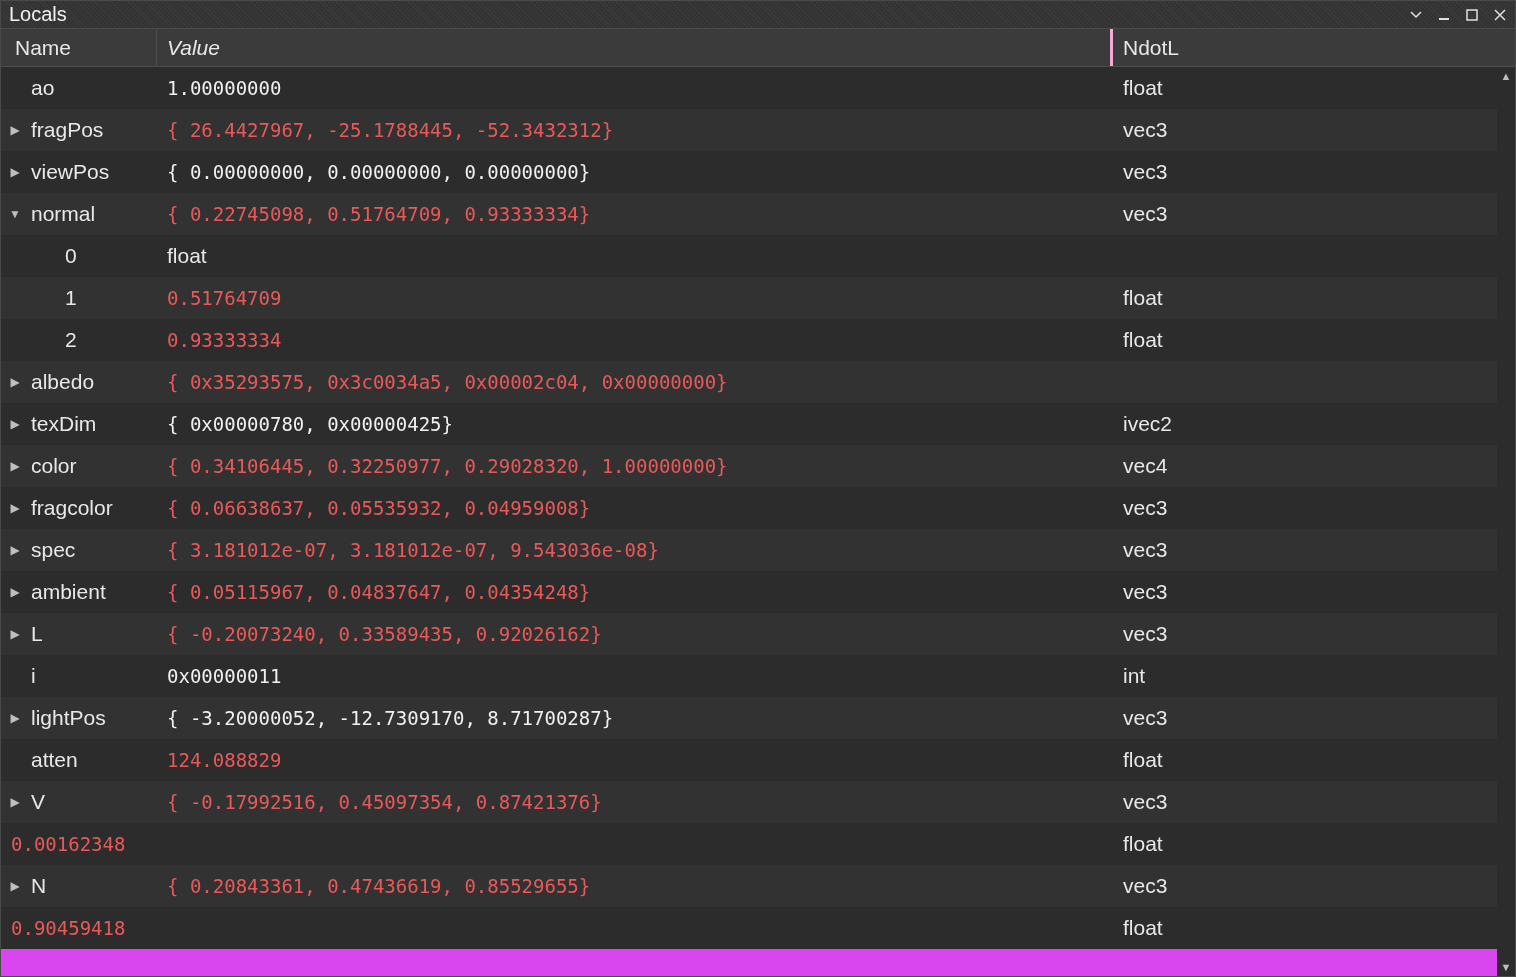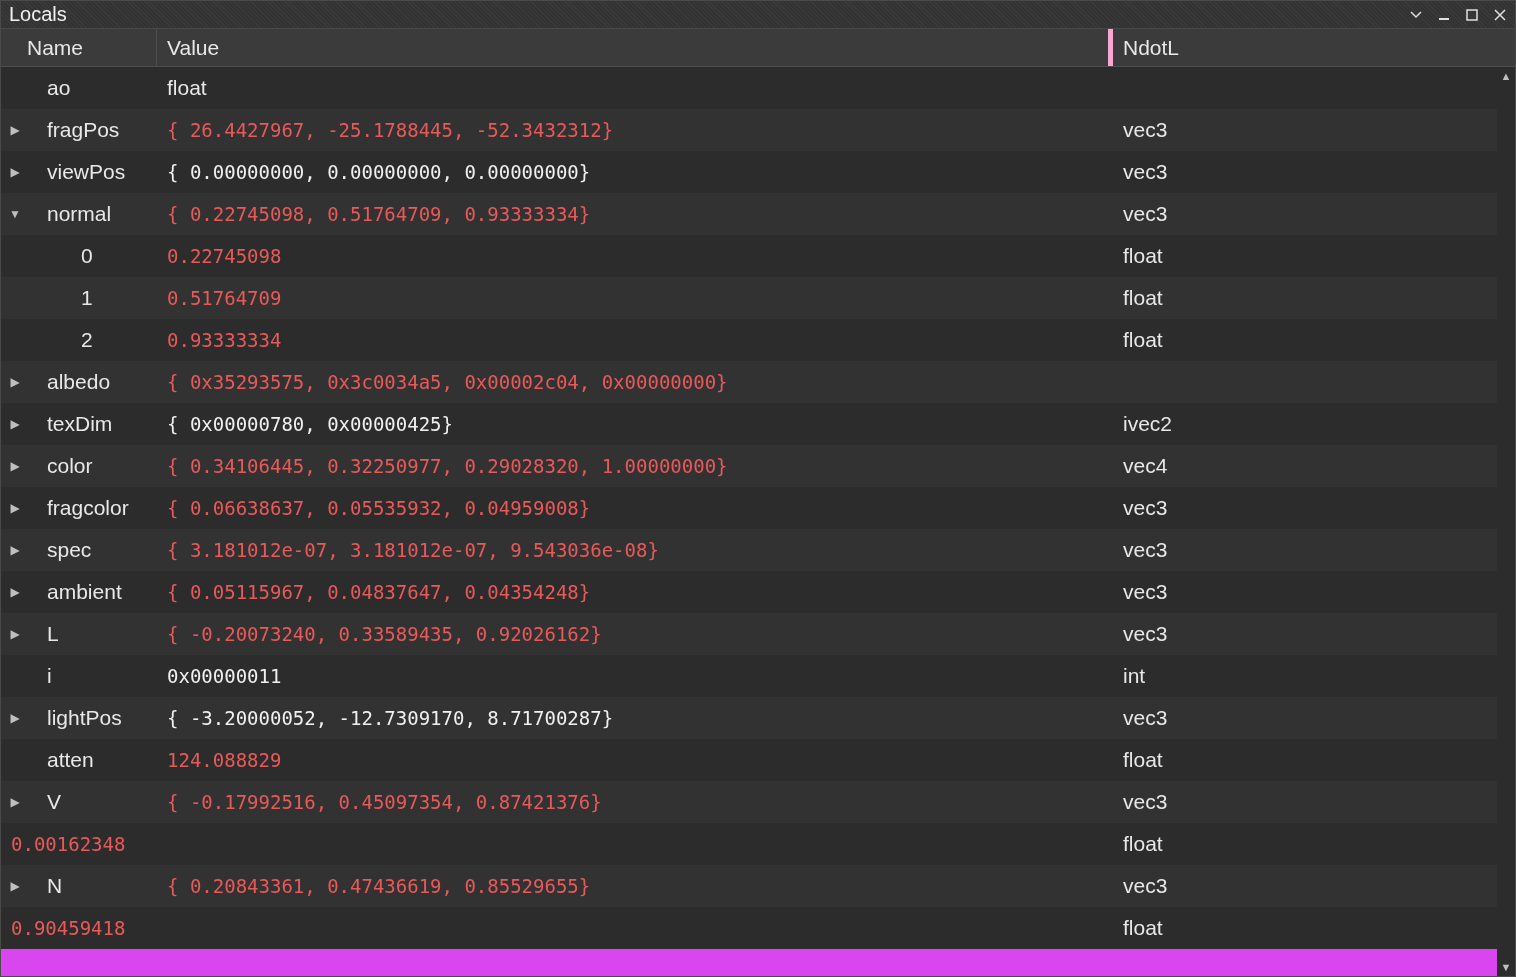--- a/index.html
+++ b/index.html
@@ -52,22 +52,22 @@
 
   .header-row {
     display: flex;
     align-items: center;
     height: 38px;
     background: #3b3b3b;
     border-bottom: 1px solid #4d4d4d;
     font-size: 21px;
     color: #e8e8e8;
   }
-  .col-name   { width: 156px; padding-left: 26px; border-right: 1px solid #4d4d4d; height:100%; display:flex; align-items:center;}
-  .col-value  { flex: 1;      padding-left: 10px; border-right: 5px solid #f9a8d4; height:100%; display:flex; align-items:center;}
+  .col-name   { width: 156px; padding-left: 14px; border-right: 1px solid #4d4d4d; height:100%; display:flex; align-items:center;}
+  .col-value  { flex: 1;      padding-left: 10px; border-right: 3px solid #f9a8d4; height:100%; display:flex; align-items:center;font-style:italic;}
   .col-type   { width: 402px; padding-left: 10px; height:100%; display:flex; align-items:center;}
 
   .rows {
     flex: 1;
     overflow: hidden;
     position: relative;
   }
   .row {
     display: flex;
     align-items: center;
@@ -107,21 +107,20 @@
     width: 16px;
     display: inline-flex;
     justify-content: center;
     color: #bfbfbf;
     font-size: 12px;
     margin-right: 8px;
     flex-shrink: 0;
   }
   .name-text {
     color: #e8e8e8;
-    margin-left: 16px;
   }
   .indent0 { padding-left: 6px; }
   .indent1 { padding-left: 40px; }
 
   .scrollbar {
     position: absolute;
     right: 0;
     top: 0;
     bottom: 0;
     width: 18px;
@@ -178,20 +177,21 @@
     <div class="col-value">Value</div>
     <div class="col-type">NdotL</div>
   </div>
 
   <div class="rows" id="rows-container">
     <div class="row">
         <div class="cell-name indent0">
           <span class="arrow"></span>
           <span class="name-text">ao</span>
         </div>
+        <div class="cell-value">1.00000000</div>
         <div class="cell-type">float</div>
       </div>
       <div class="row">
         <div class="cell-name indent0">
           <span class="arrow">▶</span>
           <span class="name-text">fragPos</span>
         </div>
         <div class="cell-value highlight">{ 26.4427967, -25.1788445, -52.3432312}</div>
         <div class="cell-type">vec3</div>
       </div>
@@ -209,21 +209,20 @@
           <span class="name-text">normal</span>
         </div>
         <div class="cell-value highlight">{ 0.22745098, 0.51764709, 0.93333334}</div>
         <div class="cell-type">vec3</div>
       </div>
       <div class="row">
         <div class="cell-name indent1">
           <span class="arrow"></span>
           <span class="name-text">0</span>
         </div>
-        <div class="cell-value highlight">0.22745098</div>
         <div class="cell-type">float</div>
       </div>
       <div class="row">
         <div class="cell-name indent1">
           <span class="arrow"></span>
           <span class="name-text">1</span>
         </div>
         <div class="cell-value highlight">0.51764709</div>
         <div class="cell-type">float</div>
       </div>

